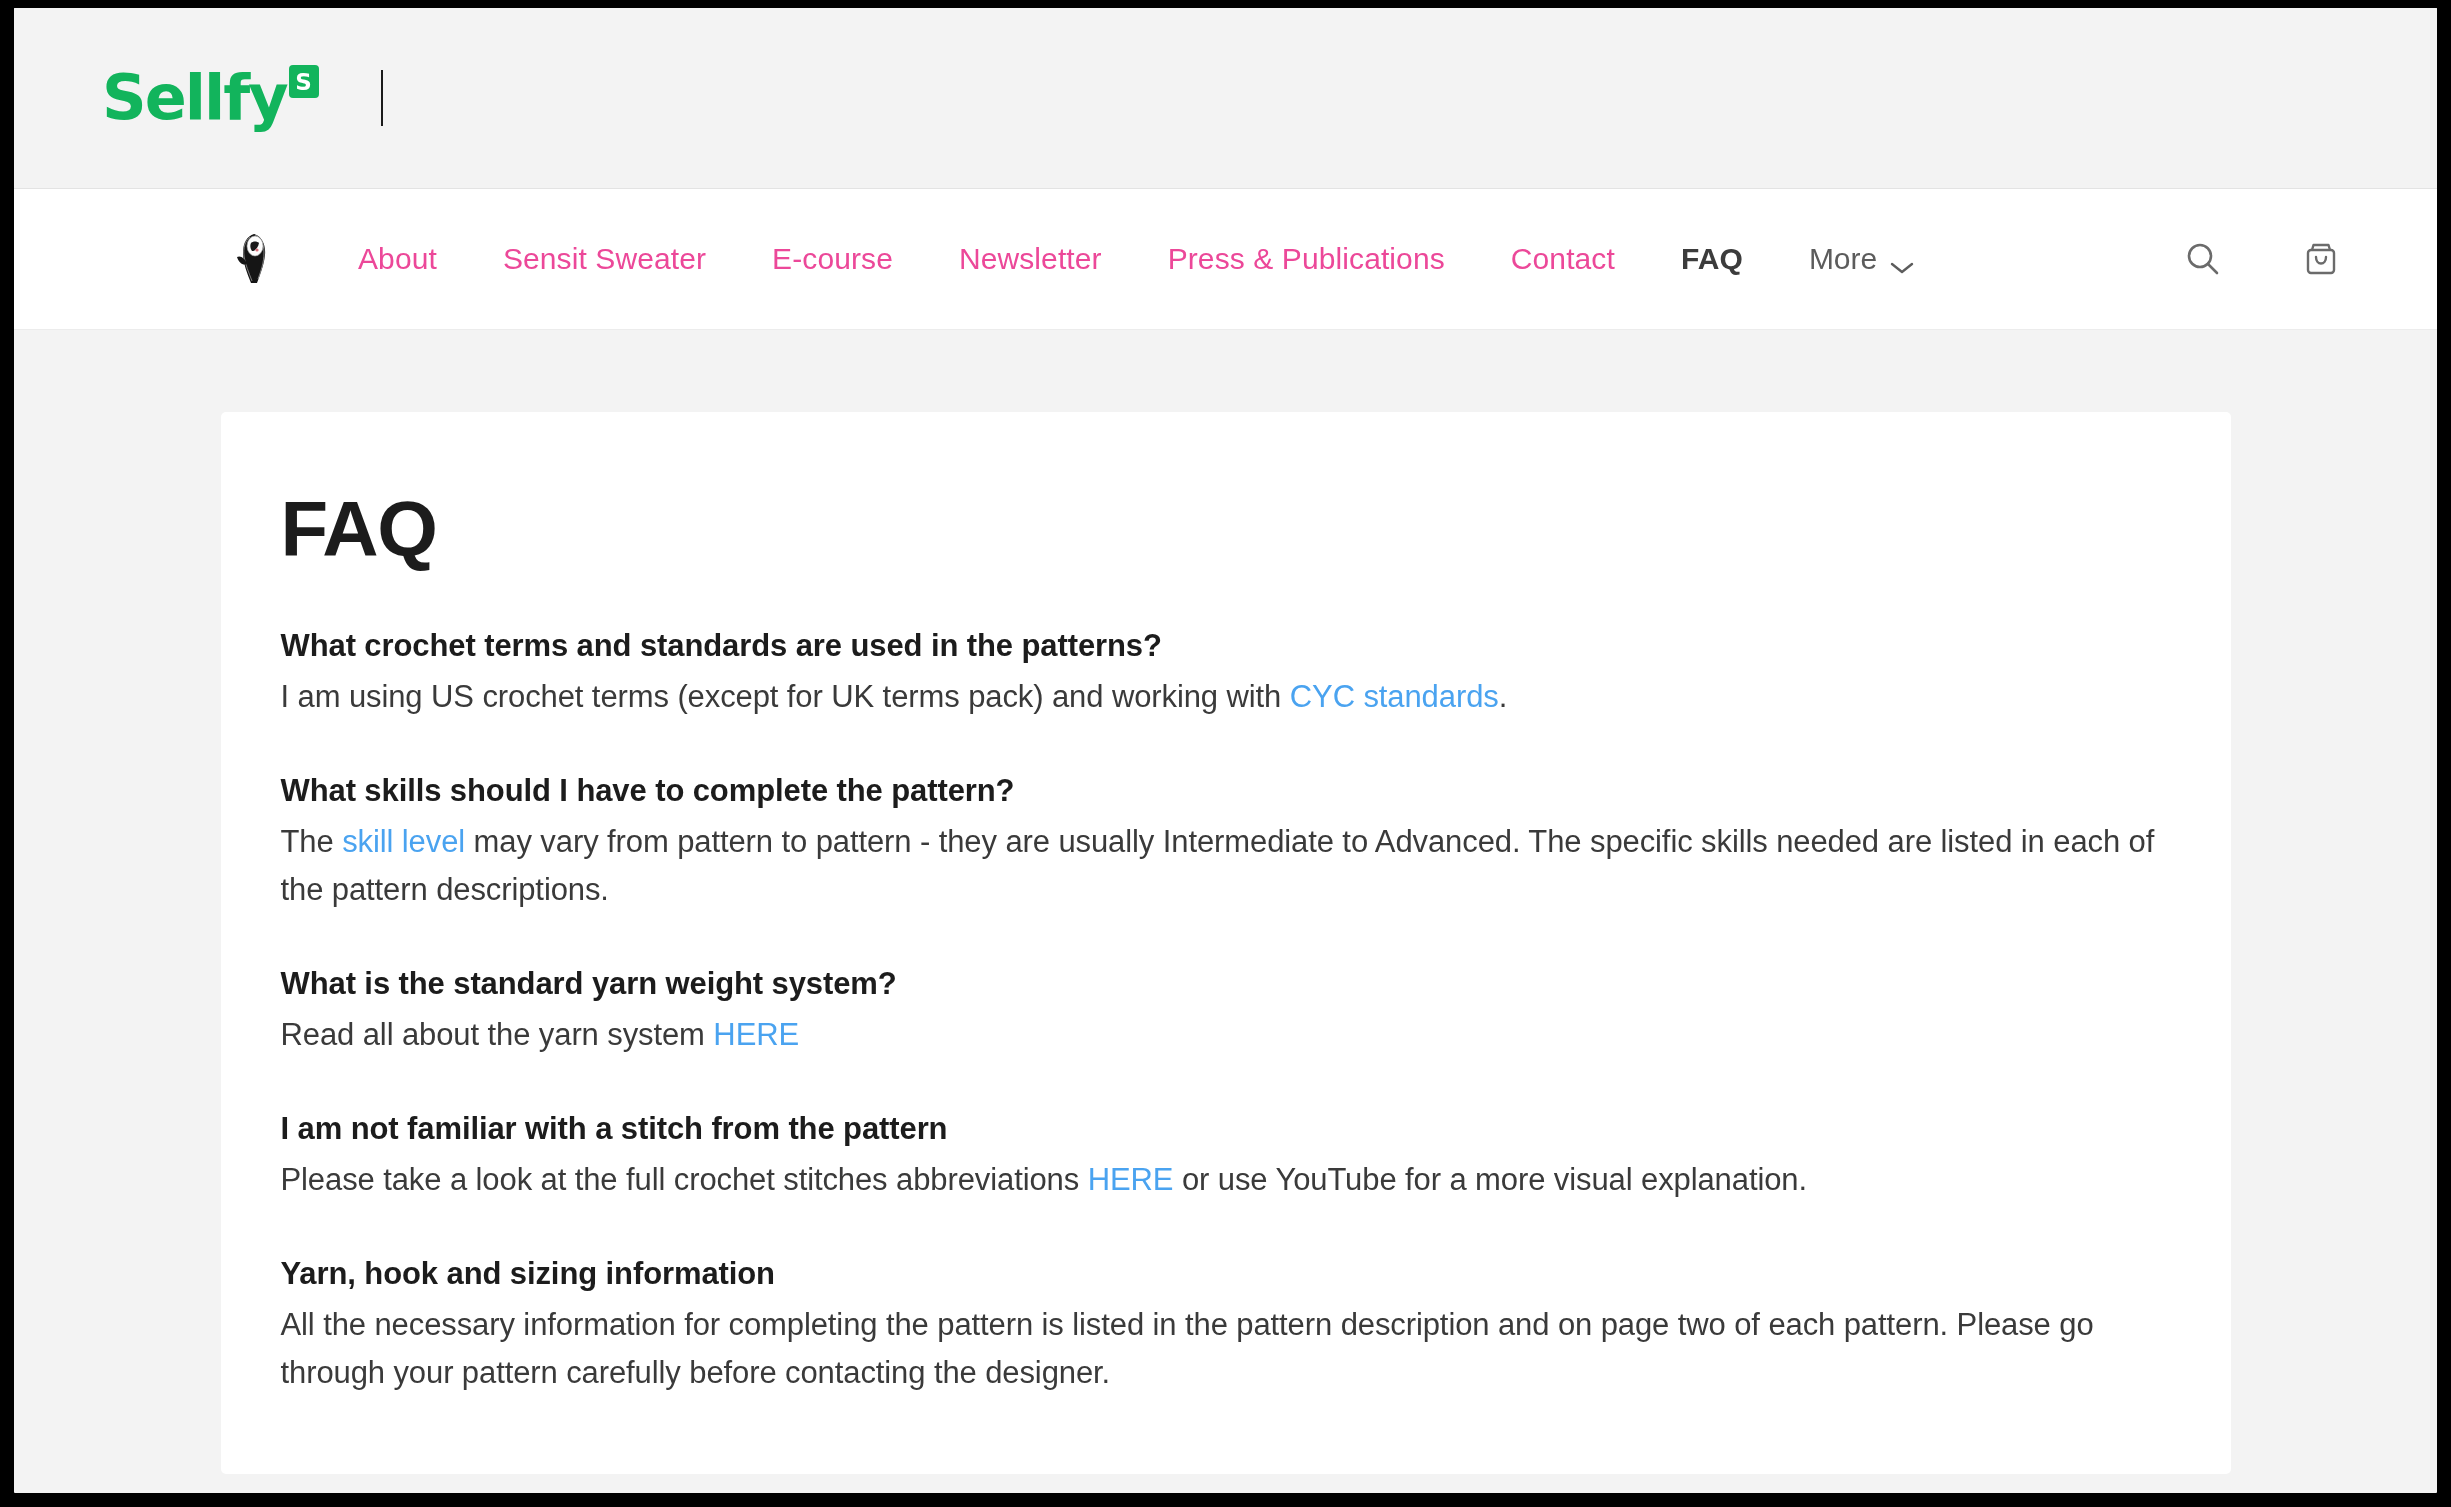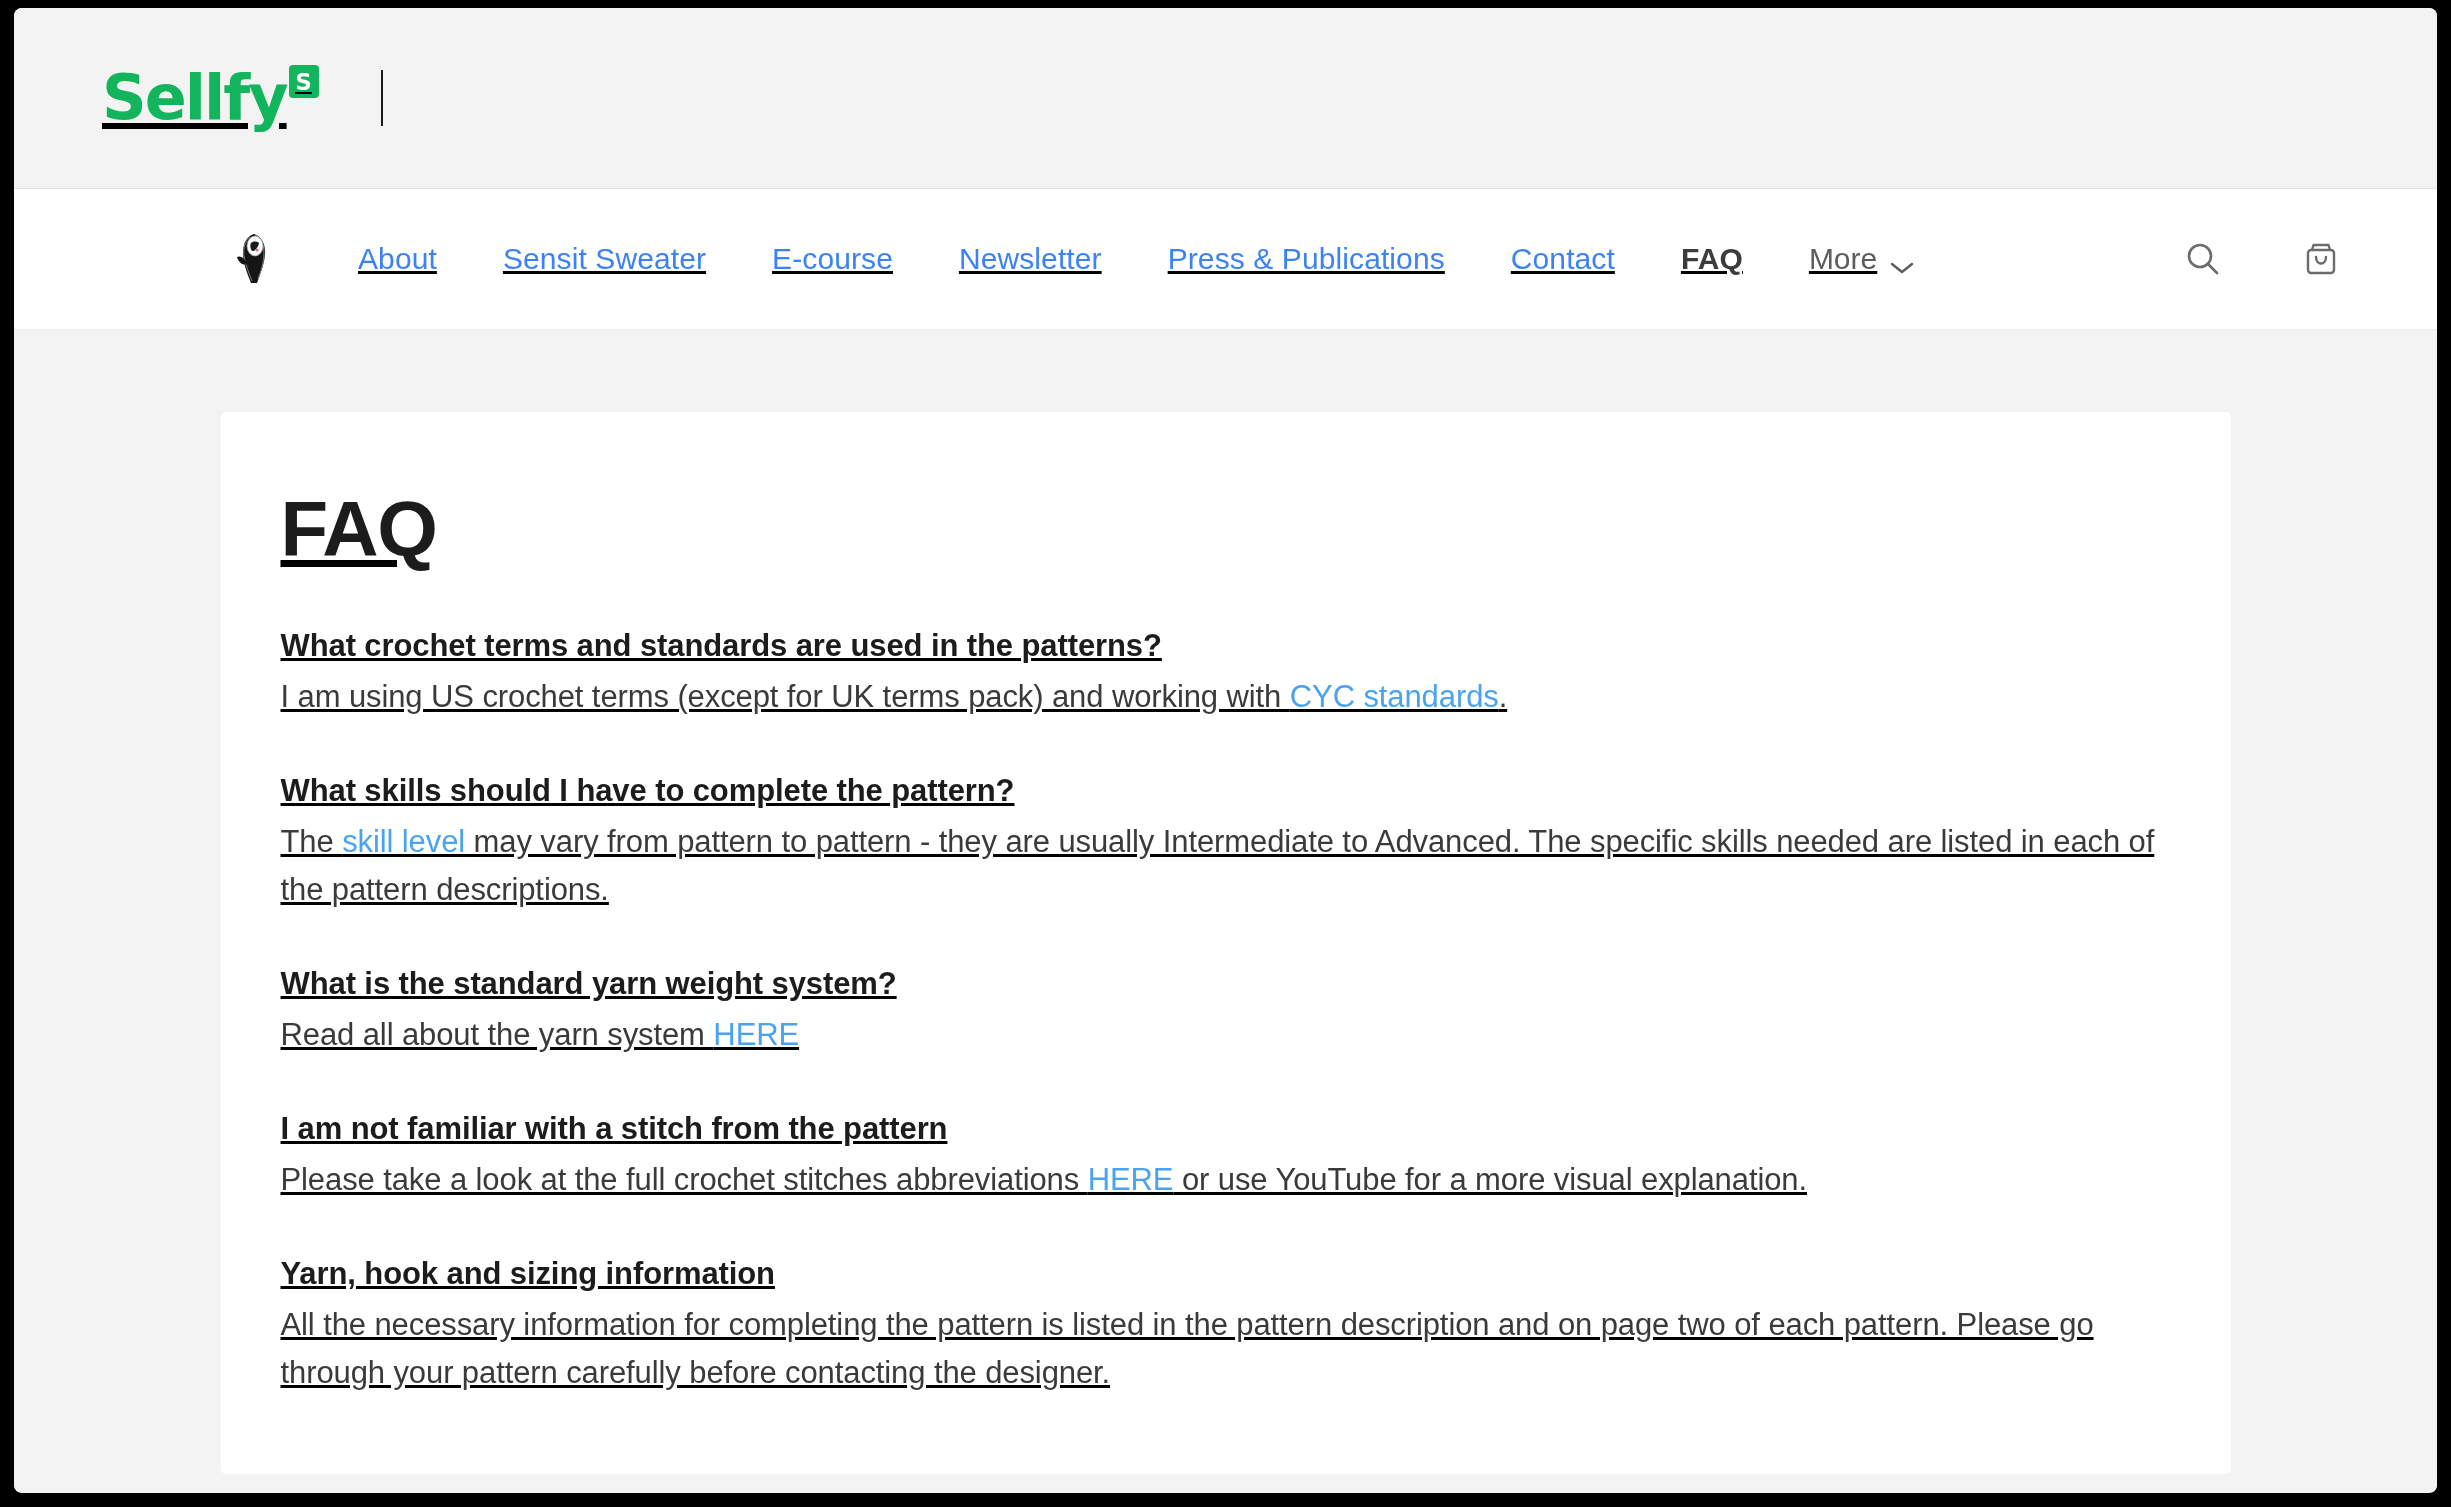--- a/index.html
+++ b/index.html
@@ -17,24 +17,23 @@
     position: absolute;
     inset: 0;
     background: #000000;
     padding: 8px 14px 14px 14px;
   }
 
   #viewport {
     width: 100%;
     height: 100%;
     background: #f3f3f3;
-    border-radius: 8px;
+    border-radius: 1px;
     overflow: hidden;
     position: relative;
-    text-decoration: underline;
   }
 
   
   #sellfy-bar {
     height: 181px;
     background: #f3f3f3;
     display: flex;
     align-items: center;
     padding-left: 88px;
     border-bottom: 1px solid #e3e3e3;
@@ -110,21 +109,21 @@
 
   .nav-links {
     display: flex;
     align-items: center;
     gap: 0;
     flex: 1 1 auto;
   }
 
   .nav-link {
     font-size: 30px;
-    color: #3b82f6;
+    color: #ec4899;
     text-decoration: none;
     padding: 0 33px;
     white-space: nowrap;
     letter-spacing: 0.1px;
   }
 
   .nav-link.active {
     color: #3c3c3c;
     font-weight: bold;
   }

